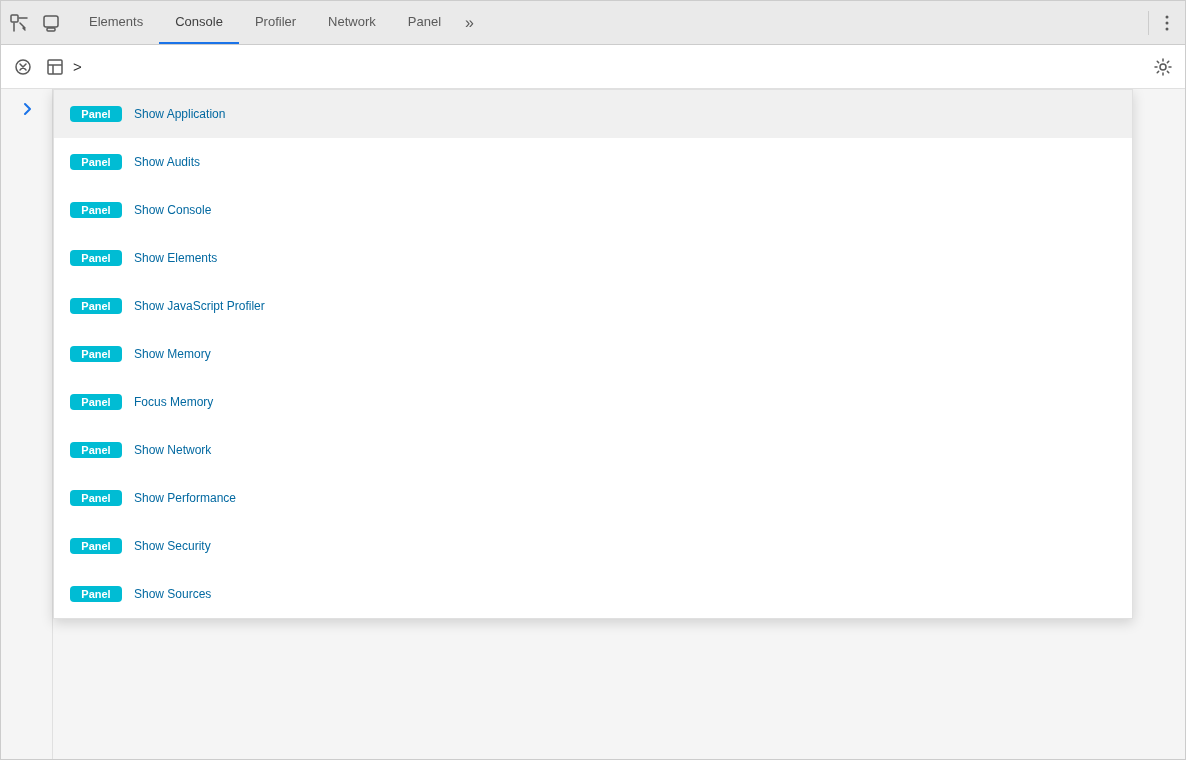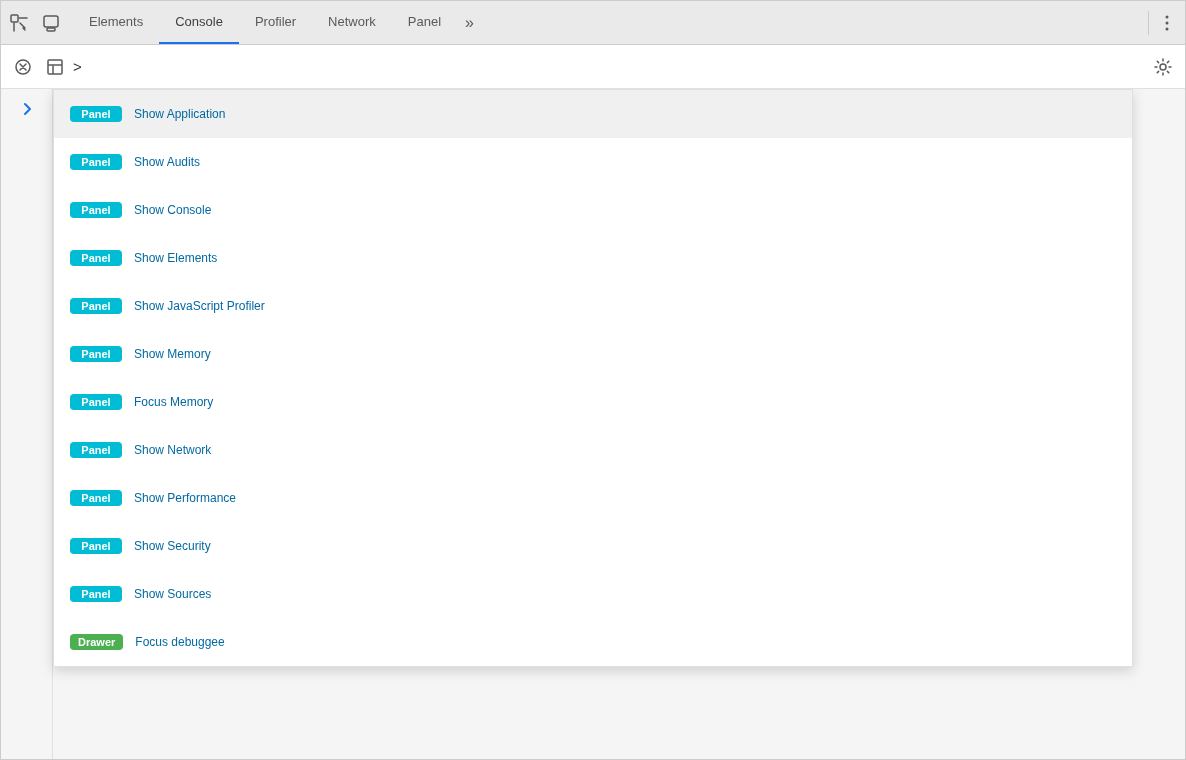--- a/index.html
+++ b/index.html
@@ -379,21 +379,17 @@
             <span class="dropdown-item-label">Show Performance</span>
           </div>
           <div class="dropdown-item">
             <span class="badge badge-panel">Panel</span>
             <span class="dropdown-item-label">Show Security</span>
           </div>
           <div class="dropdown-item">
             <span class="badge badge-panel">Panel</span>
             <span class="dropdown-item-label">Show Sources</span>
           </div>
-          <div class="dropdown-item">
-            <span class="badge badge-drawer">Drawer</span>
-            <span class="dropdown-item-label">Focus debuggee</span>
-          </div>
         </div>
     </div>
 
   </div>
 </div>
 
 </body></html>

